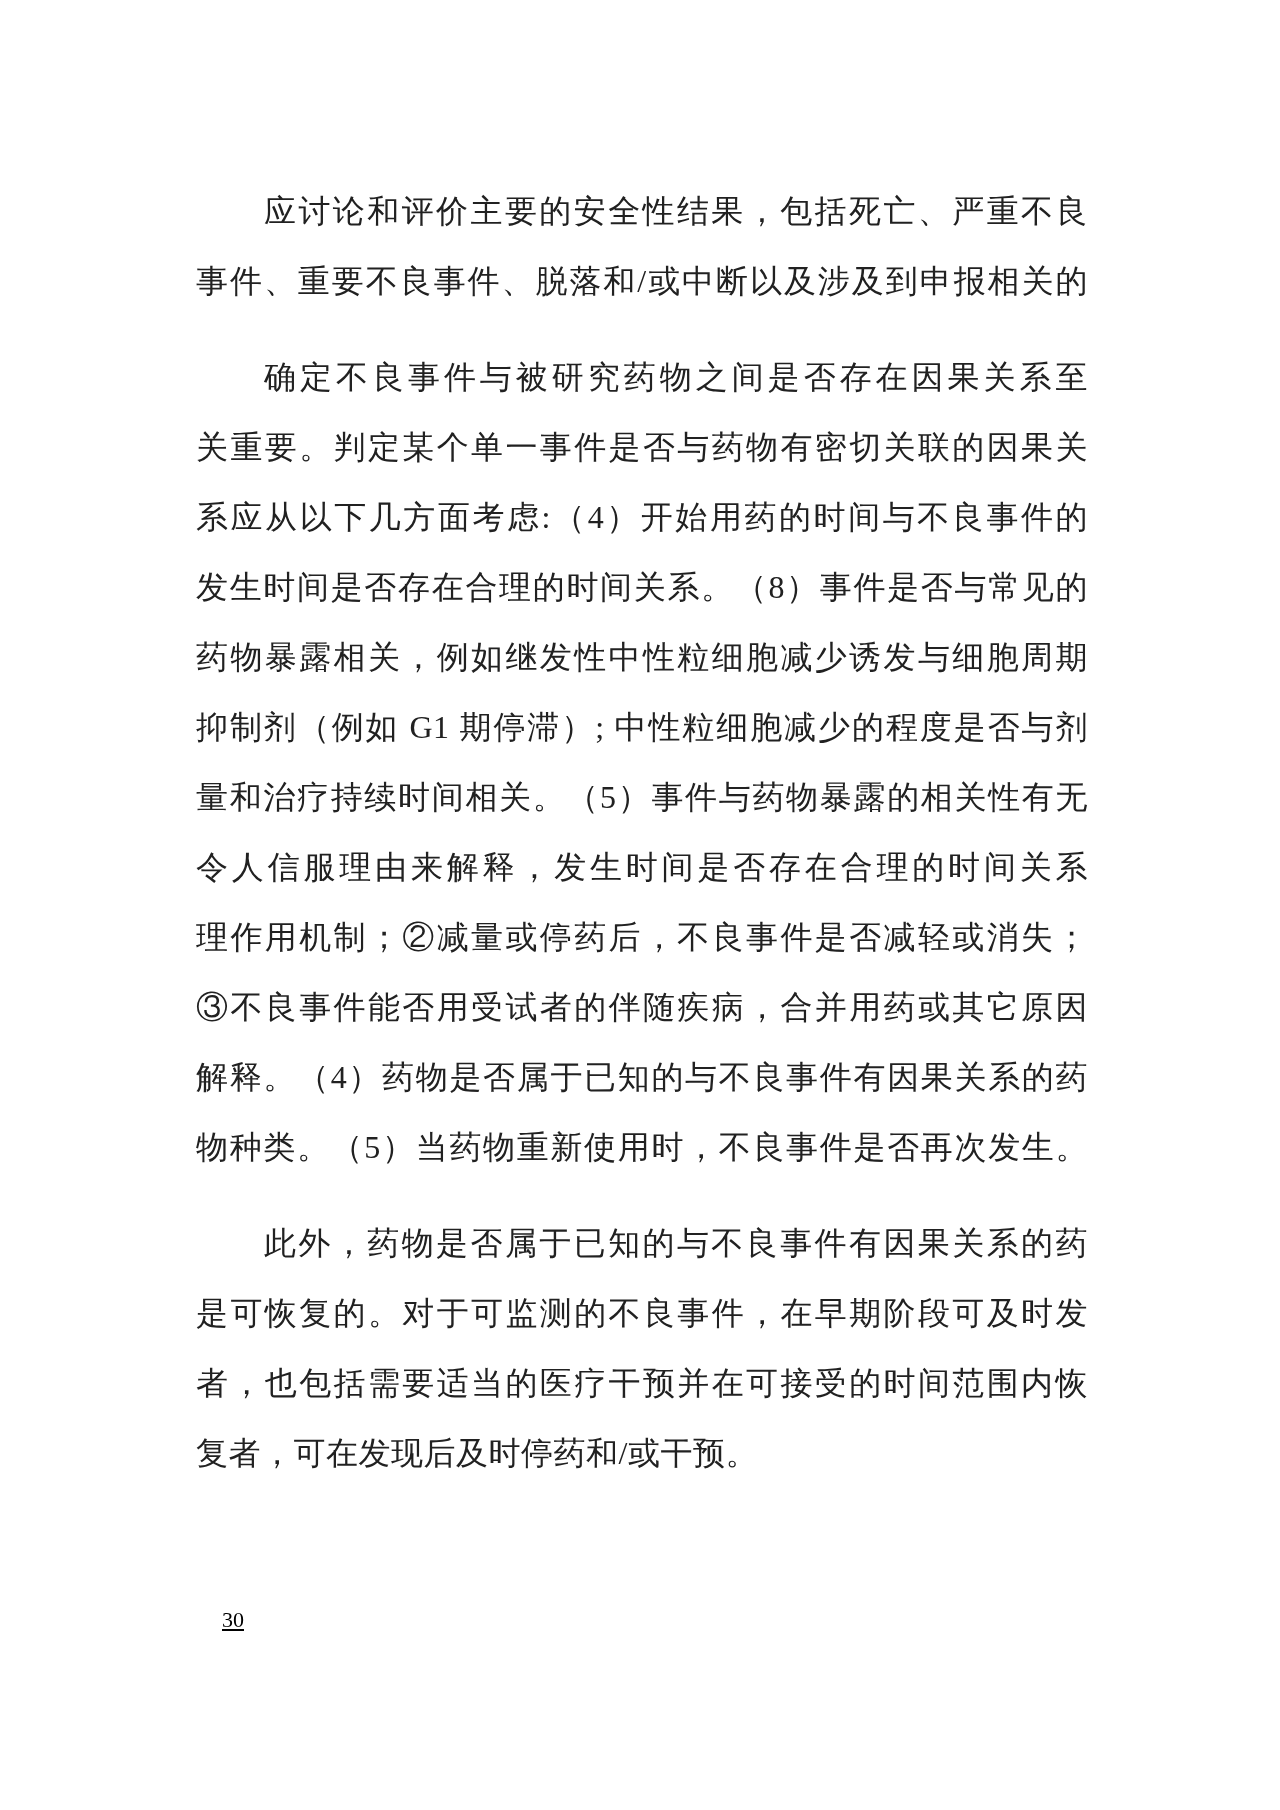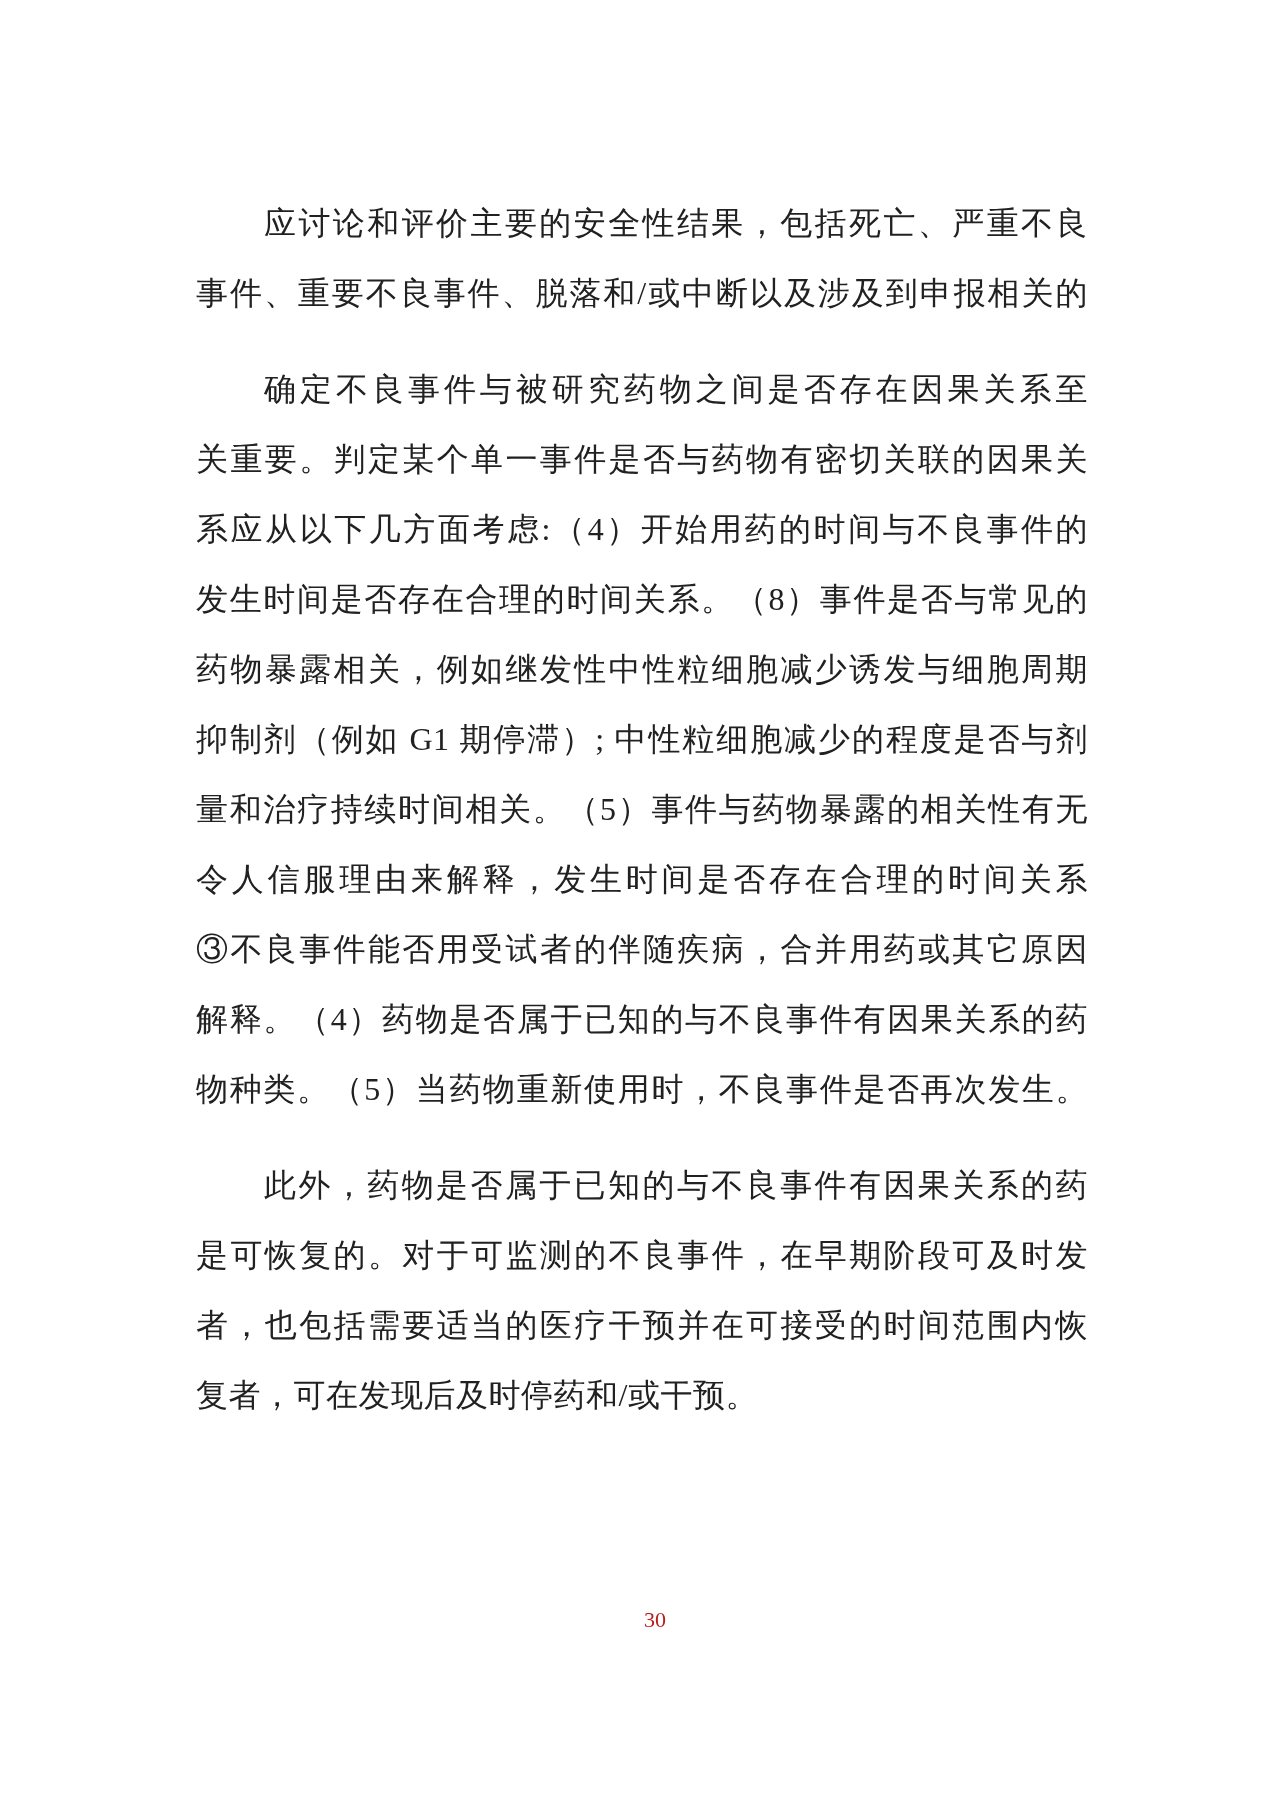--- a/index.html
+++ b/index.html
@@ -12,21 +12,21 @@
     width: 1280px;
     height: 1810px;
     background: #ffffff;
     overflow: hidden;
     font-family: "Liberation Serif", "DejaVu Serif", serif;
     color: #212121;
   }
   .text-block {
     position: absolute;
     left: 196px;
-    top: 188px;
+    top: 176px;
     width: 892px;
   }
   .para {
     margin: 0 0 26px 0;
   }
   .para:last-child {
     margin-bottom: 0;
   }
   .tline {
     font-size: 32px;
@@ -42,25 +42,25 @@
   .tline.short {
     text-align: left;
     text-align-last: left;
     -moz-text-align-last: left;
   }
   .page-num {
     position: absolute;
     left: 196px;
     top: 1604px;
     width: 892px;
-    text-align: center;
     text-indent: 26px;
     font-size: 22px;
     line-height: 32px;
-    color: #b91c1c;
+    color: #000000;
+    text-decoration: underline;
   }
 </style>
 </head>
 <body>
 
 <div class="page">
   <div class="text-block">
 
     <div class="para">
       <div class="tline first">应讨论和评价主要的安全性结果，包括死亡、严重不良</div>
@@ -69,20 +69,21 @@
 
     <div class="para">
       <div class="tline first">确定不良事件与被研究药物之间是否存在因果关系至</div>
       <div class="tline">关重要。判定某个单一事件是否与药物有密切关联的因果关</div>
       <div class="tline">系应从以下几方面考虑:（4）开始用药的时间与不良事件的</div>
       <div class="tline">发生时间是否存在合理的时间关系。（8）事件是否与常见的</div>
       <div class="tline">药物暴露相关，例如继发性中性粒细胞减少诱发与细胞周期</div>
       <div class="tline">抑制剂（例如 G1 期停滞）; 中性粒细胞减少的程度是否与剂</div>
       <div class="tline">量和治疗持续时间相关。（5）事件与药物暴露的相关性有无</div>
       <div class="tline">令人信服理由来解释，发生时间是否存在合理的时间关系</div>
+      <div class="tline">理作用机制；②减量或停药后，不良事件是否减轻或消失；</div>
       <div class="tline">③不良事件能否用受试者的伴随疾病，合并用药或其它原因</div>
       <div class="tline">解释。（4）药物是否属于已知的与不良事件有因果关系的药</div>
       <div class="tline">物种类。（5）当药物重新使用时，不良事件是否再次发生。</div>
     </div>
 
     <div class="para">
       <div class="tline first">此外，药物是否属于已知的与不良事件有因果关系的药</div>
       <div class="tline">是可恢复的。对于可监测的不良事件，在早期阶段可及时发</div>
       <div class="tline">者，也包括需要适当的医疗干预并在可接受的时间范围内恢</div>
       <div class="tline short">复者，可在发现后及时停药和/或干预。</div>

